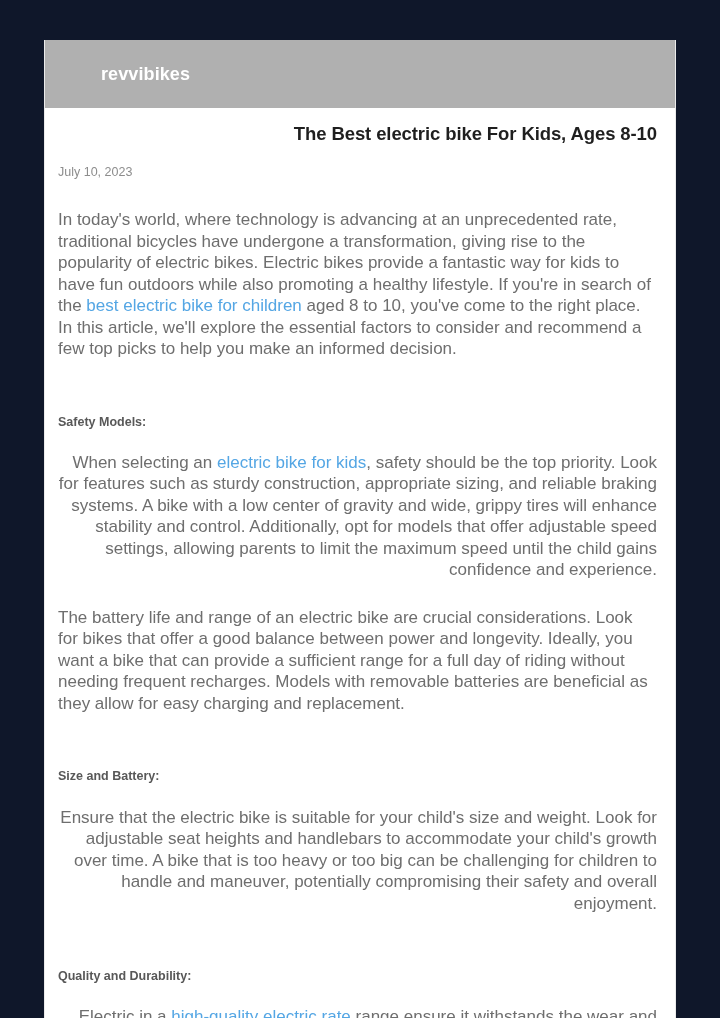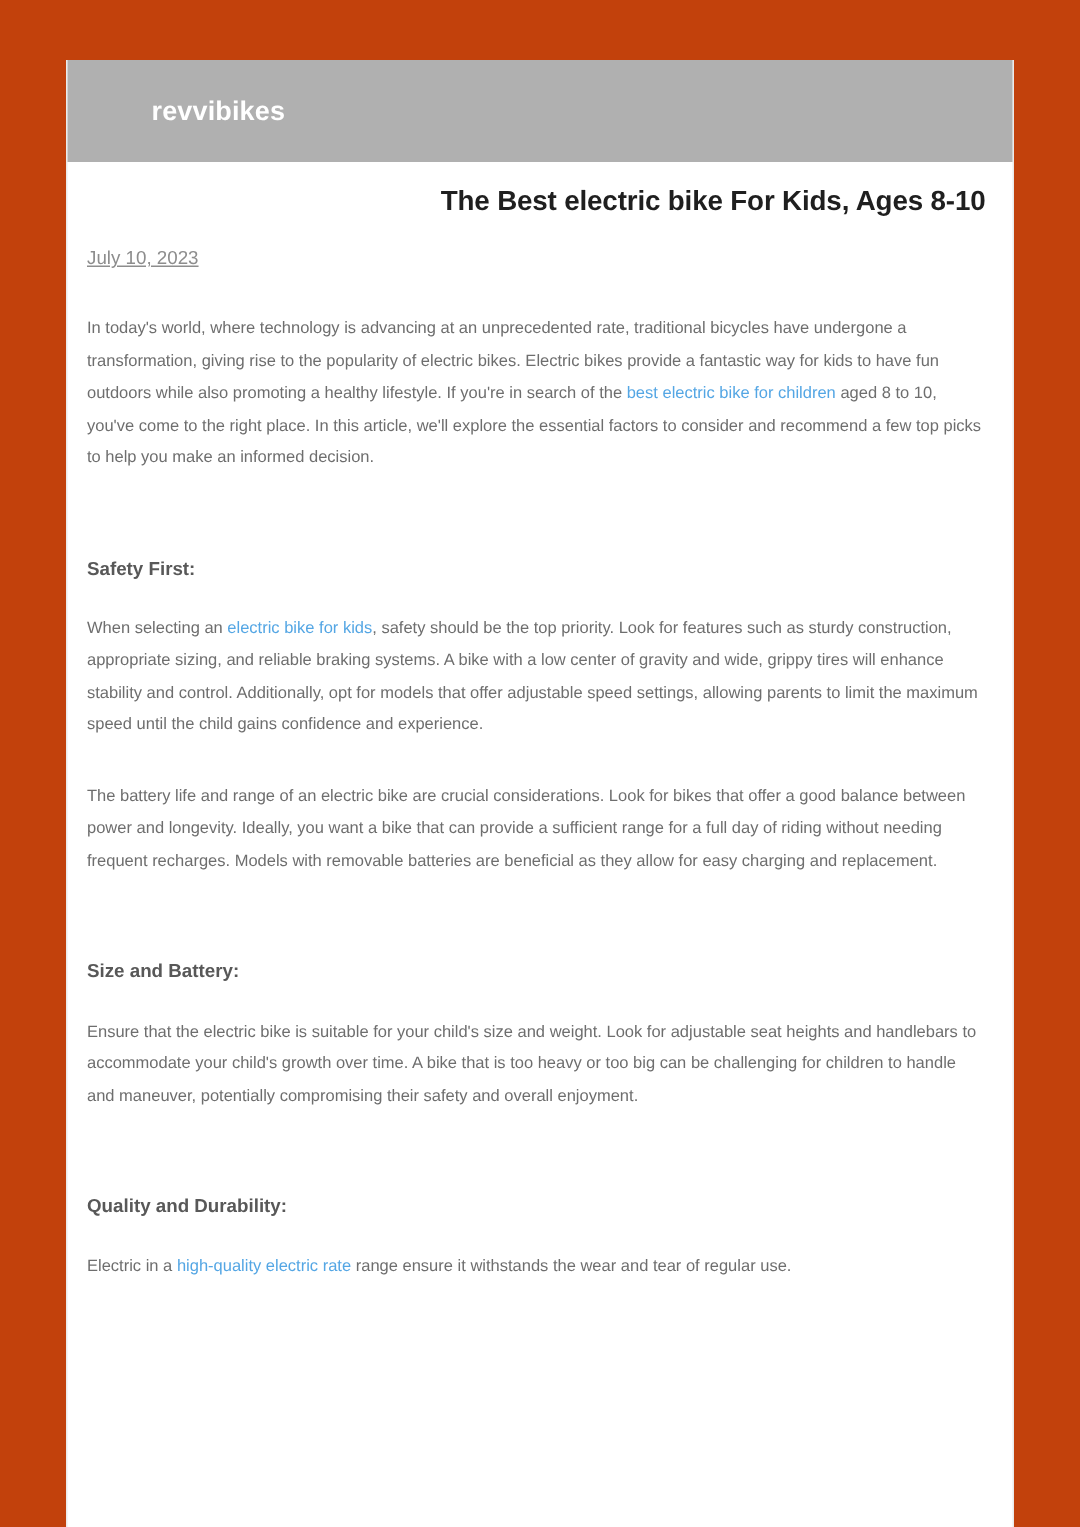--- a/index.html
+++ b/index.html
@@ -16,21 +16,21 @@
     position: relative;
   }
 
   
   .page {
     position: absolute;
     left: 0;
     top: 0;
     width: 720px;
     height: 1018px;
-    background: #c2410c;
+    background: #0f172a;
   }
 
   .card {
     position: absolute;
     left: 44px;
     top: 40px;
     width: 632px;
     min-height: 978px;
     background: #ffffff;
     border-left: 1px solid #ebebeb;
@@ -72,45 +72,45 @@
     line-height: 1.3;
     letter-spacing: -0.1px;
     text-align: right;
   }
 
   .article-date {
     margin: 19px 0 0 0;
     font-size: 12.5px;
     color: #8d8d8d;
     line-height: 1.2;
-    text-decoration: underline;
   }
 
   .article-para {
     margin: 26px 0 0 0;
-    font-size: 11px;
+    font-size: 17px;
     color: #6e6e6e;
     line-height: 21.5px;
     max-width: 604px;
   }
 
   .article-para.first {
     margin-top: 29px;
   }
 
   .section-heading {
     margin: 54px 0 0 0;
     font-size: 12.5px;
     font-weight: bold;
     color: #585858;
     line-height: 1.3;
   }
 
   .section-heading + .article-para {
     margin-top: 22px;
+    text-align: right;
   }
 
   a.inline-link {
     color: #54a6e4;
     text-decoration: none;
   }
 </style>
 </head>
 <body>
 
@@ -123,21 +123,21 @@
     </div>
 
     <div class="article">
 
       <h1 class="article-title">The Best electric bike For Kids, Ages 8-10</h1>
 
       <div class="article-date">July 10, 2023</div>
 
       <p class="article-para first"><span>In today's world, where technology is advancing at an unprecedented rate, traditional bicycles have undergone a transformation, giving rise to the popularity of electric bikes. Electric bikes provide a fantastic way for kids to have fun outdoors while also promoting a healthy lifestyle. If you're in search of the </span><a class="inline-link" href="#">best electric bike for children</a><span> aged 8 to 10, you've come to the right place. In this article, we'll explore the essential factors to consider and recommend a few top picks to help you make an informed decision.</span></p>
 
-      <h2 class="section-heading">Safety First:</h2>
+      <h2 class="section-heading">Safety Models:</h2>
       <p class="article-para"><span>When selecting an </span><a class="inline-link" href="#">electric bike for kids</a><span>, safety should be the top priority. Look for features such as sturdy construction, appropriate sizing, and reliable braking systems. A bike with a low center of gravity and wide, grippy tires will enhance stability and control. Additionally, opt for models that offer adjustable speed settings, allowing parents to limit the maximum speed until the child gains confidence and experience.</span></p>
 
       <p class="article-para"><span>The battery life and range of an electric bike are crucial considerations. Look for bikes that offer a good balance between power and longevity. Ideally, you want a bike that can provide a sufficient range for a full day of riding without needing frequent recharges. Models with removable batteries are beneficial as they allow for easy charging and replacement.</span></p>
 
       <h2 class="section-heading">Size and Battery:</h2>
       <p class="article-para"><span>Ensure that the electric bike is suitable for your child's size and weight. Look for adjustable seat heights and handlebars to accommodate your child's growth over time. A bike that is too heavy or too big can be challenging for children to handle and maneuver, potentially compromising their safety and overall enjoyment.</span></p>
 
       <h2 class="section-heading">Quality and Durability:</h2>
       <p class="article-para"><span>Electric in a </span><a class="inline-link" href="#">high-quality electric rate</a><span> range ensure it withstands the wear and tear of regular use.</span></p>
 

